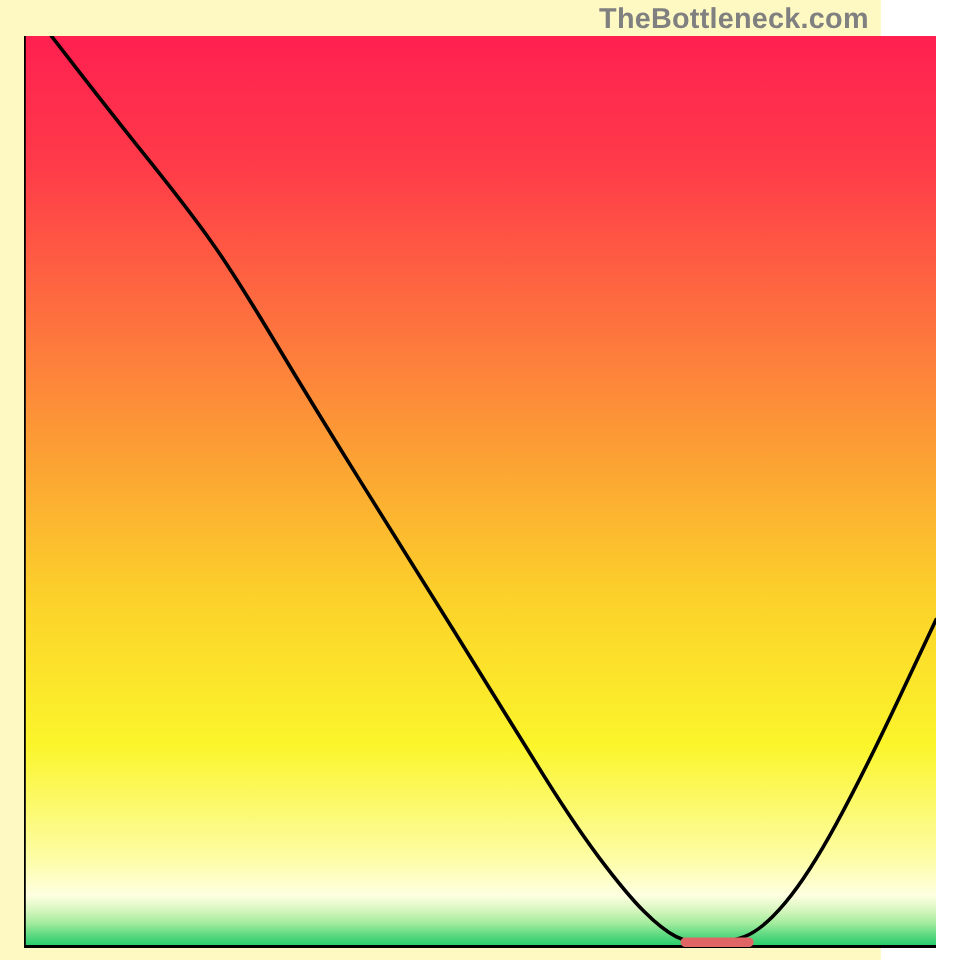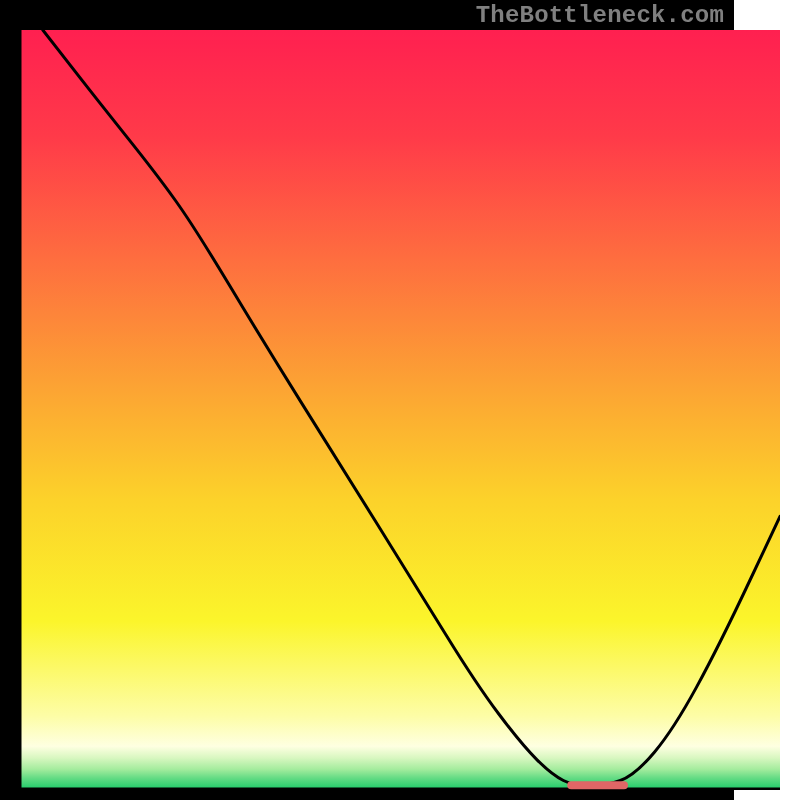--- a/index.html
+++ b/index.html
@@ -7,22 +7,21 @@
     padding: 0;
     width: 800px;
     height: 800px;
     overflow: hidden;
     font-family: Arial, Helvetica, sans-serif;
   }
   .stage {
     position: relative;
     width: 734px;
     height: 800px;
-    background: #000000;
-    font-family: Liberation Mono, monospace;
+    background: #fef9c3;
   }
   .watermark {
     position: absolute;
     top: 2px;
     right: 10px;
     color: #808080;
     font-size: 24px;
     font-weight: 600;
     letter-spacing: 0.2px;
   }

